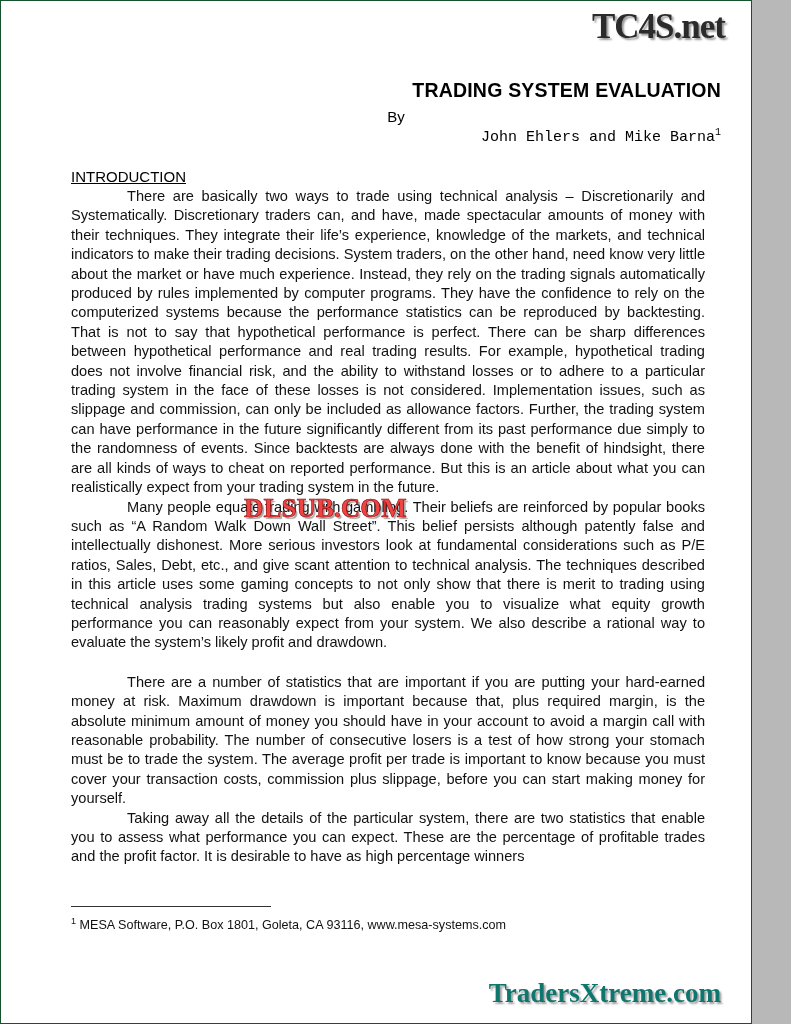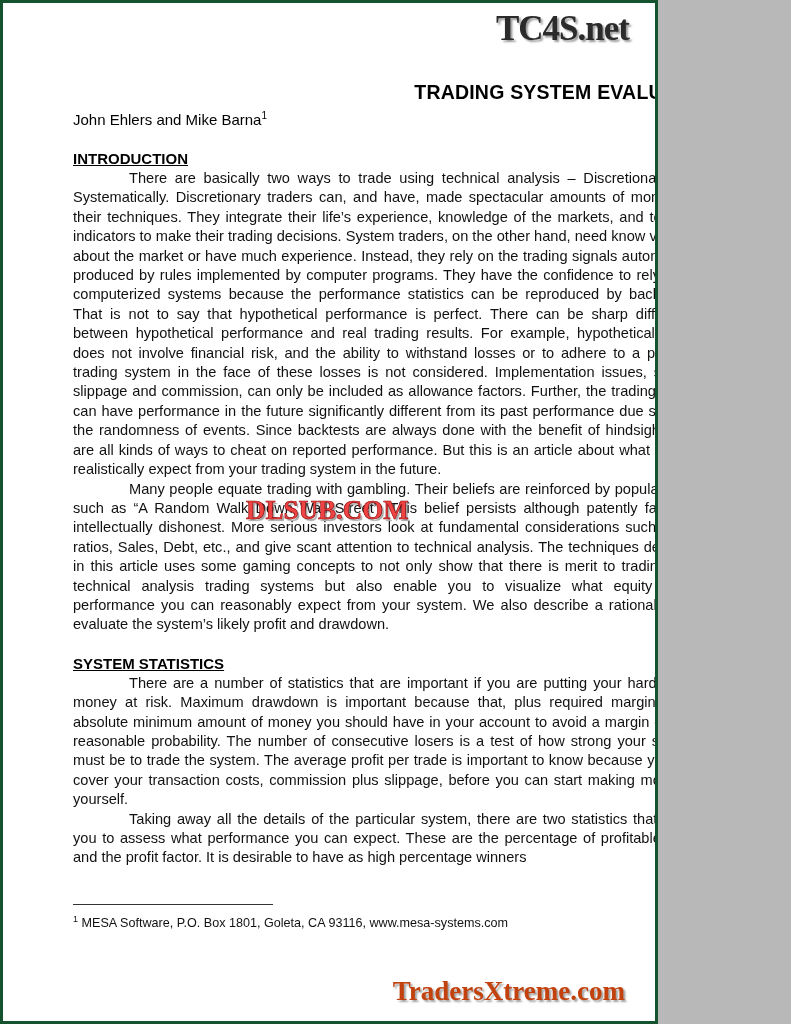--- a/index.html
+++ b/index.html
@@ -8,25 +8,25 @@
     background: #b8b8b8;
   }
   body {
     width: 791px;
     height: 1024px;
     overflow: hidden;
     font-family: "Liberation Sans", sans-serif;
   }
   .page {
     position: relative;
-    width: 658px;
+    width: 752px;
     height: 1024px;
     background: #ffffff;
     box-sizing: border-box;
-    border: 3px solid #14532d;
+    border: 1px solid #14532d;
     overflow: hidden;
   }
   
   .brand-top {
     position: absolute;
     top: 6px;
     right: 26px;
     font-family: "Liberation Serif", serif;
     font-weight: bold;
     font-size: 35px;
@@ -35,21 +35,21 @@
     text-shadow: 2px 2px 2px rgba(120,120,120,0.75);
   }
   
   .brand-bottom {
     position: absolute;
     bottom: 14px;
     right: 30px;
     font-family: "Liberation Serif", serif;
     font-weight: bold;
     font-size: 27px;
-    color: #c2410c;
+    color: #0f766e;
     text-shadow: 2px 2px 2px rgba(120,120,120,0.7);
   }
   .content {
     position: absolute;
     left: 70px;
     top: 78px;
     width: 650px;
   }
   .doc-title {
     text-align: right;
@@ -57,31 +57,32 @@
     font-weight: bold;
     letter-spacing: 0.2px;
     margin: 0 0 6px 0;
   }
   .by {
     text-align: center;
     font-size: 15px;
     margin: 0 0 2px 0;
   }
   .authors {
-    text-align: left;
+    text-align: right;
     font-size: 15px;
     margin: 0 0 22px 0;
+    font-family: Liberation Mono, monospace;
   }
   .authors sup {
     font-size: 10px;
     vertical-align: super;
   }
   h2.section {
     font-size: 15px;
-    font-weight: bold;
+    font-weight: normal;
     text-decoration: underline;
     margin: 0 0 2px 0;
   }
   p.body {
     font-size: 14.6px;
     line-height: 19.4px;
     text-align: justify;
     margin: 0 16px 0 0;
     text-indent: 56px;
     color: #111;
@@ -132,31 +133,31 @@
 </head>
 <body>
 
 <div class="page">
 
   <div class="brand-top">TC4S.net</div>
 
   <div class="content">
 
     <div class="doc-title">TRADING SYSTEM EVALUATION</div>
+    <div class="by">By</div>
     <div class="authors">
       <span>John Ehlers and Mike Barna</span><sup>1</sup>
     </div>
 
     <h2 class="section">INTRODUCTION</h2>
     <p class="body">There are basically two ways to trade using technical analysis – Discretionarily and Systematically.  Discretionary traders can, and have, made spectacular amounts of money with their techniques.  They integrate their life’s experience, knowledge of the markets, and technical indicators to make their trading decisions.  System traders, on the other hand, need know very little about the market or have much experience.  Instead, they rely on the trading signals automatically produced by rules implemented by computer programs.  They have the confidence to rely on the computerized systems because the performance statistics can be reproduced by backtesting.  That is not to say that hypothetical performance is perfect.  There can be sharp differences between hypothetical performance and real trading results.  For example, hypothetical trading does not involve financial risk, and the ability to withstand losses or to adhere to a particular trading system in the face of these losses is not considered.  Implementation issues, such as slippage and commission, can only be included as allowance factors.  Further, the trading system can have performance in the future significantly different from its past performance due simply to the randomness of events.  Since backtests are always done with the benefit of hindsight, there are all kinds of ways to cheat on reported performance.    But this is an article about what you can realistically expect from your trading system in the future.</p>
     <p class="body cont">Many people equate trading with gambling.  Their beliefs are reinforced by popular books such as “A Random Walk Down Wall Street”.  This belief persists although patently false and intellectually dishonest.  More serious investors look at fundamental considerations such as P/E ratios, Sales, Debt, etc., and give scant attention to technical analysis.  The techniques described in this article uses some gaming concepts to not only show that there is merit to trading using technical analysis trading systems but also enable you to visualize what equity growth performance you can reasonably expect from your system.  We also describe a rational way to evaluate the system’s likely profit and drawdown.</p>
 
     <div class="gap-lg"></div>
 
-    <h2 class="section">SYSTEM STATISTICS</h2>
     <p class="body">There are a number of statistics that are important if you are putting your hard-earned money at risk.  Maximum drawdown is important because that, plus required margin, is the absolute minimum amount of money you should have in your account to avoid a margin call with reasonable probability. The number of consecutive losers is a test of how strong your stomach must be to trade the system.  The average profit per trade is important to know because you must cover your transaction costs, commission plus slippage, before you can start making money for yourself.</p>
     <p class="body cont">Taking away all the details of the particular system, there are two statistics that enable you to assess what performance you can expect.  These are the percentage of profitable trades and the profit factor.  It is desirable to have as high percentage winners</p>
 
   </div>
 
   <div class="wm-center">DLSUB.COM</div>
 
   <div class="footnote-wrap">
     <div class="footnote-rule"></div>
     <div class="footnote">

